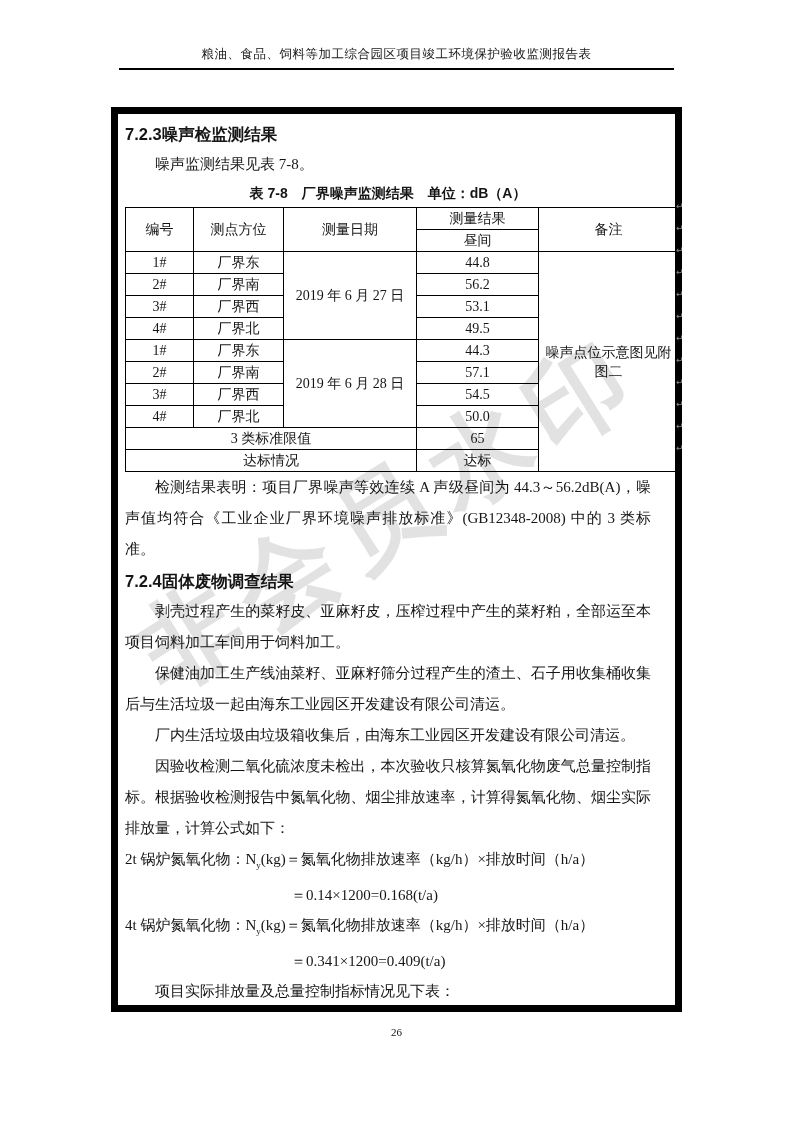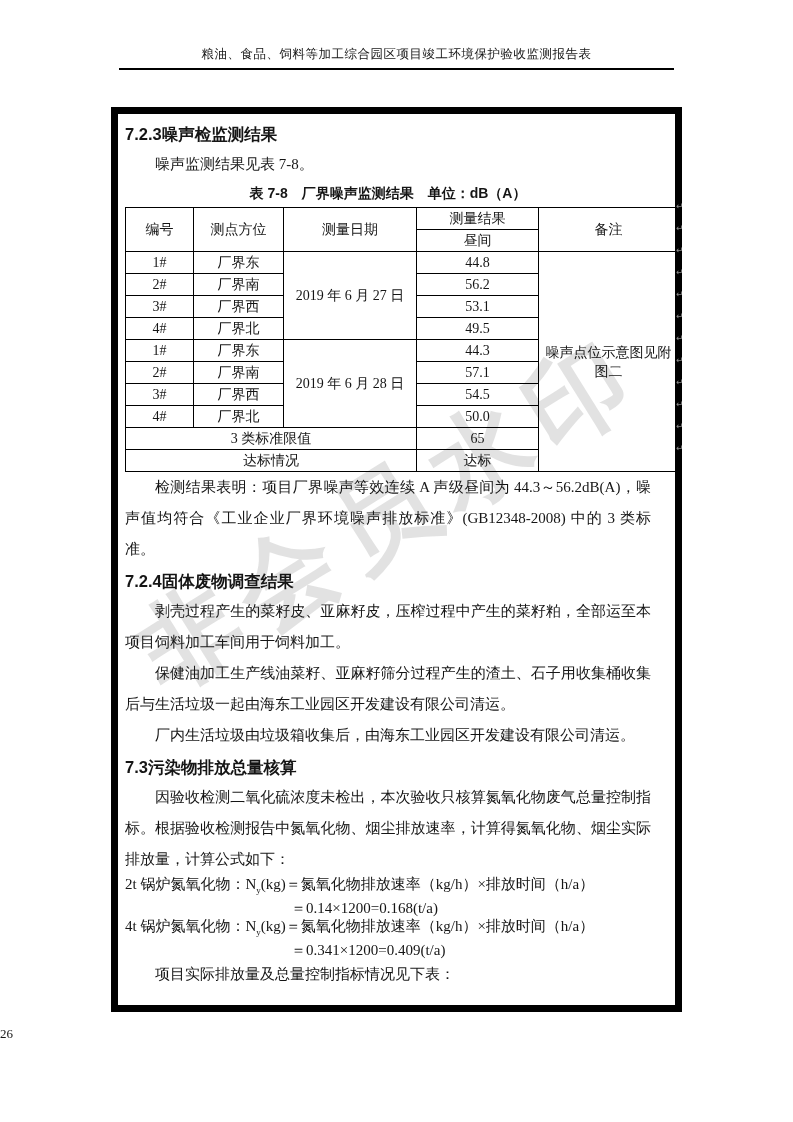--- a/index.html
+++ b/index.html
@@ -16,28 +16,28 @@
         border:7px solid #000000;box-sizing:border-box;z-index:2;padding:4px 24px 0 7px;background:transparent;}
   .sec-heading{font-family:"Liberation Sans","DejaVu Sans",sans-serif;font-weight:700;
         font-size:16.5px;line-height:26px;margin:3px 0 2px 0;}
   .body-p{font-size:15px;line-height:31px;margin:0;text-align:justify;text-indent:2em;}
   .table-title{font-family:"Liberation Sans","DejaVu Sans",sans-serif;font-weight:700;
         text-align:center;font-size:14px;line-height:22px;margin:2px 0 3px 0;}
   table.noise{border-collapse:collapse;margin:0 auto;width:553px;table-layout:fixed;}
   table.noise td{border:1px solid #000;text-align:center;vertical-align:middle;
         font-size:14px;height:21px;line-height:19px;padding:0;}
   td.remark-cell{font-size:14.5px;line-height:23px;padding:0 10px;}
-  .formula{font-size:15px;line-height:18px;margin:0;text-indent:0;}
+  .formula{font-size:15px;line-height:30px;margin:0;text-indent:0;}
   .formula sub{font-size:9px;}
   .formula-result{padding-left:166px;}
   .marks-col{position:absolute;left:676px;top:201px;height:252px;z-index:3;
         display:flex;flex-direction:column;justify-content:space-between;
         font-family:"DejaVu Sans",sans-serif;font-size:9px;color:#8a8a8a;}
-  .page-number{position:absolute;top:1026px;left:0;width:100%;
-        font-size:13px;z-index:3;}
+  .page-number{position:absolute;top:1026px;left:0;width:100%;text-align:center;
+        font-size:11px;z-index:3;}
 </style>
 </head>
 <body>
 
 <div class="page">
 
   <div class="doc-header">粮油、食品、饲料等加工综合园区项目竣工环境保护验收监测报告表</div>
   <div class="header-rule"></div>
 
   <div class="watermark">非会员水印</div>
@@ -124,21 +124,20 @@
       </tbody>
     </table>
 
     <p class="body-p">检测结果表明：项目厂界噪声等效连续 A 声级昼间为 44.3～56.2dB(A)，噪声值均符合《工业企业厂界环境噪声排放标准》(GB12348-2008) 中的 3 类标准。</p>
 
     <div class="sec-heading">7.2.4固体废物调查结果</div>
     <p class="body-p">剥壳过程产生的菜籽皮、亚麻籽皮，压榨过程中产生的菜籽粕，全部运至本项目饲料加工车间用于饲料加工。</p>
     <p class="body-p">保健油加工生产线油菜籽、亚麻籽筛分过程产生的渣土、石子用收集桶收集后与生活垃圾一起由海东工业园区开发建设有限公司清运。</p>
     <p class="body-p">厂内生活垃圾由垃圾箱收集后，由海东工业园区开发建设有限公司清运。</p>
 
-    <div class="sec-heading">7.3污染物排放总量核算</div>
     <p class="body-p">因验收检测二氧化硫浓度未检出，本次验收只核算氮氧化物废气总量控制指标。根据验收检测报告中氮氧化物、烟尘排放速率，计算得氮氧化物、烟尘实际排放量，计算公式如下：</p>
 
     <p class="formula"><span>2t 锅炉氮氧化物：N</span><sub>y</sub><span>(kg)＝氮氧化物排放速率（kg/h）×排放时间（h/a）</span></p>
     <p class="formula formula-result">＝0.14×1200=0.168(t/a)</p>
     <p class="formula"><span>4t 锅炉氮氧化物：N</span><sub>y</sub><span>(kg)＝氮氧化物排放速率（kg/h）×排放时间（h/a）</span></p>
     <p class="formula formula-result">＝0.341×1200=0.409(t/a)</p>
 
     <p class="body-p">项目实际排放量及总量控制指标情况见下表：</p>
   </div>
 

